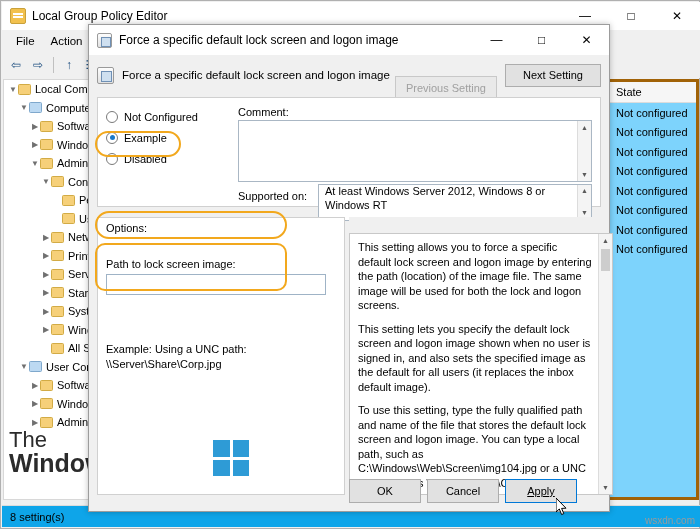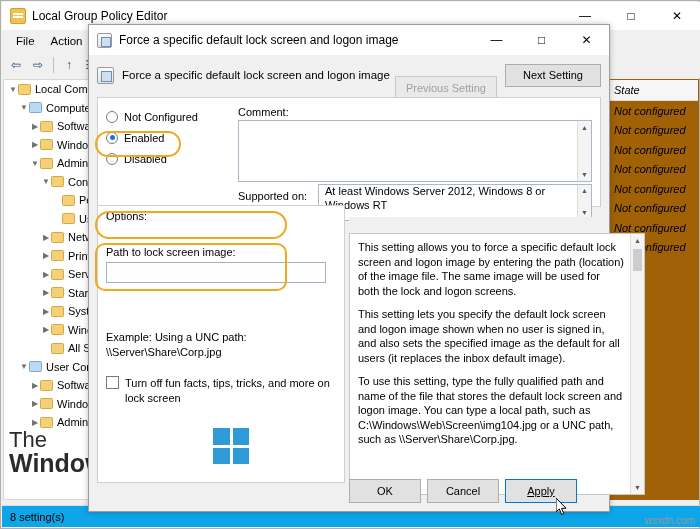--- a/index.html
+++ b/index.html
@@ -66,21 +66,21 @@
   .tfolder {
     display:inline-block; width:13px; height:11px; background:#f6d079;
     border:1px solid #d2ab45; border-radius:1.5px; margin-right:4px;
   }
   .tfolder.blue { background:#bcd9f2; border-color:#7fa8cc; }
   .tlabel { color:#000; }
 
   
   #bg-list {
     position:absolute; left:606px; top:78px; width:92px; height:421px;
-    background:#a16207; border:1px solid #a16207; overflow:hidden;font-style:italic;
+    background:#7dd3fc; border:3px solid #a16207; overflow:hidden;
   }
   #bg-list .hdr {
     height:21px; background:#f6f6f6; border-bottom:1px solid #dcdcdc;
     display:flex; align-items:center; padding-left:6px; font-size:11px;
   }
   #bg-list .row { height:19.5px; display:flex; align-items:center; padding-left:6px; font-size:11px; }
 
   #bg-status {
     position:absolute; left:1px; bottom:1px; width:698px; height:22px;
     background:#0ea5e9; border-top:1px solid #dcdcdc;
@@ -169,30 +169,30 @@
   .vscroll .arr {
     position:absolute; left:0; width:13px; height:13px; font-size:7px; color:#5a5a5a;
     display:flex; align-items:center; justify-content:center;
   }
   .vscroll .arr.up { top:0; }
   .vscroll .arr.down { bottom:0; }
   .vscroll .thumb { position:absolute; left:2px; top:15px; width:9px; height:22px; background:#cdcdcd; }
 
   
   #sec-options {
-    position:absolute; left:8px; top:180px; width:248px; height:278px;
+    position:absolute; left:8px; top:192px; width:248px; height:278px;
     background:#ffffff; border:1px solid #d0d0d0;
   }
   #sec-help {
     position:absolute; left:260px; top:192px; width:252px; height:278px;
     background:#f0f0f0;
   }
   .pane-title { font-size:11px; padding:4px 0 0 8px; }
   #help-body {
-    position:absolute; left:0; top:16px; width:296px; height:262px;
+    position:absolute; left:0; top:16px; width:264px; height:262px;
     background:#ffffff; border:1px solid #c8c8c8; overflow:hidden;
   }
   #help-text { padding:6px 20px 6px 8px; font-size:11px; line-height:1.32; }
   #help-text p { margin:0 0 9px 0; }
 
   .opt-label { position:absolute; left:8px; top:40px; font-size:11px; }
   .opt-input {
     position:absolute; left:8px; top:56px; width:220px; height:21px;
     background:#fff; border:1px solid #9fb3c6;
   }
@@ -399,21 +399,21 @@
   </div>
 
   <div id="sec-top">
     <div class="radio-group">
       <div class="radio-row">
         <span class="radio"></span>
         <span>Not Configured</span>
       </div>
       <div class="radio-row">
         <span class="radio on"></span>
-        <span>Enabled</span>
+        <span>Example</span>
       </div>
       <div class="radio-row">
         <span class="radio"></span>
         <span>Disabled</span>
       </div>
     </div>
 
     <div class="comment-label">Comment:</div>
     <div class="comment-box">
       <div class="vscroll">
@@ -432,24 +432,20 @@
     </div>
   </div>
 
   <div id="sec-options">
     <div class="pane-title">Options:</div>
     <div class="opt-label">Path to lock screen image:</div>
     <div class="opt-input"></div>
     <div class="opt-example" style="top:124px;">
       <span style="white-space:pre-line;">Example: Using a UNC path:
 \\Server\Share\Corp.jpg</span>
-    </div>
-    <div class="chk-row">
-      <span class="chkbox"></span>
-      <span class="chk-text">Turn off fun facts, tips, tricks, and more on lock screen</span>
     </div>
     <div id="winlogo">
       <div></div>
         <div></div>
         <div></div>
         <div></div>
     </div>
   </div>
 
   <div id="sec-help">

